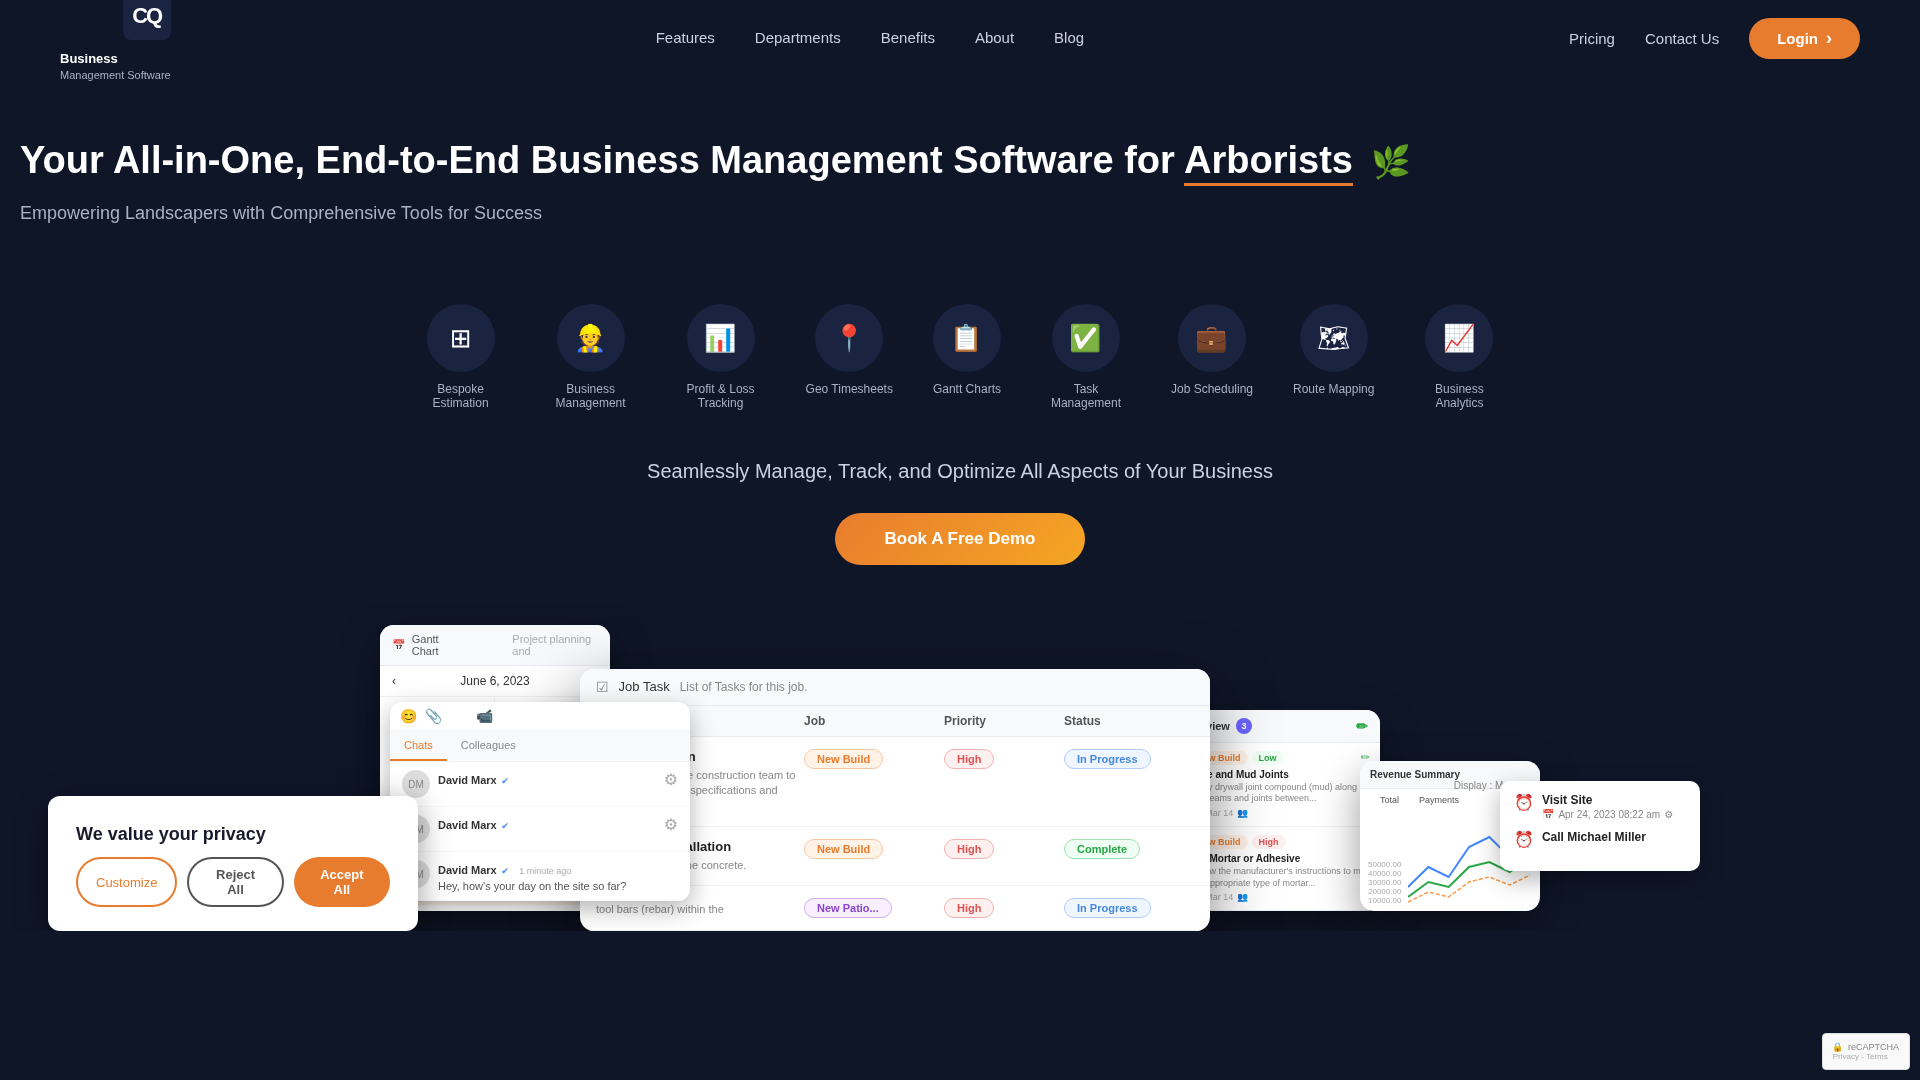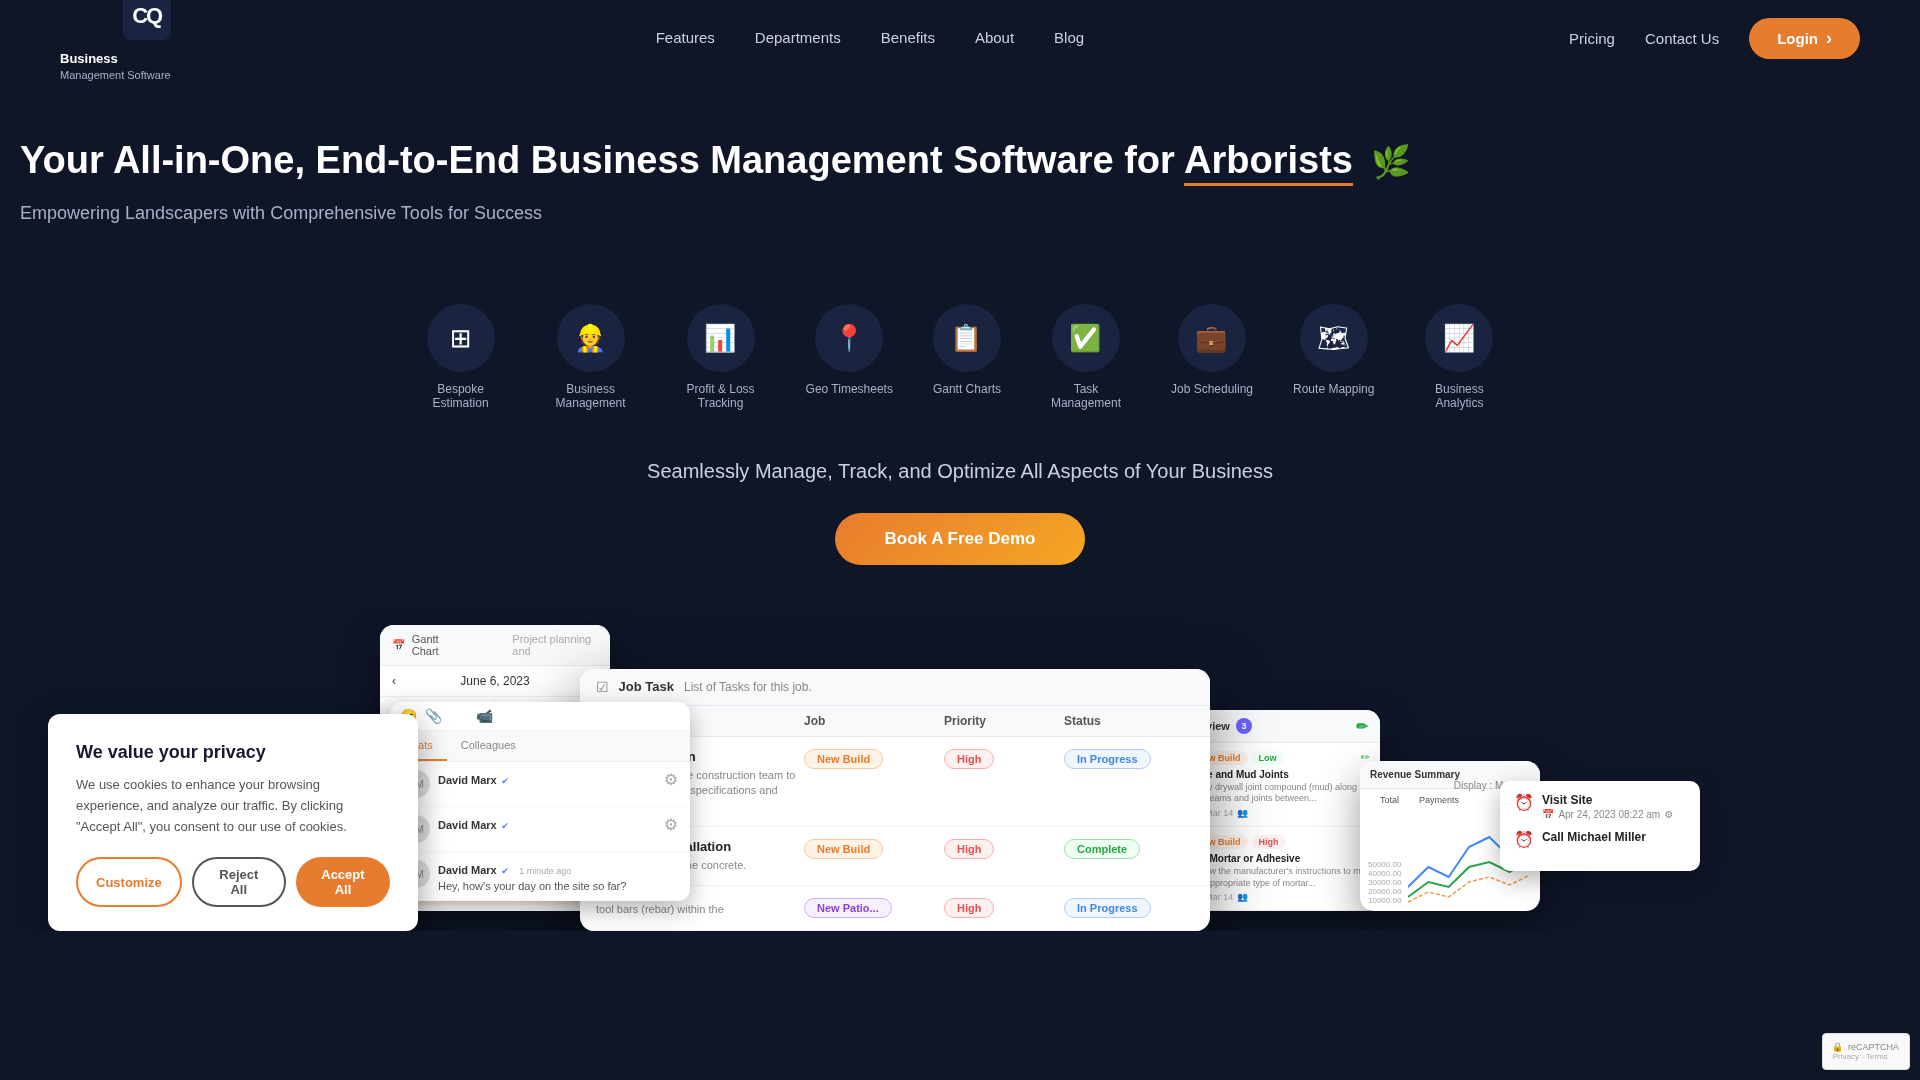--- a/index.html
+++ b/index.html
@@ -216,21 +216,21 @@
       display: flex;
       gap: 10px;
     }
     .btn-customize {
       border: 2px solid #e87c2e;
       background: transparent;
       color: #e87c2e;
       border-radius: 50px;
       padding: 8px 18px;
       font-size: 13px;
-      font-weight: 700;
+      font-weight: 400;
       cursor: pointer;
     }
     .btn-reject {
       border: 2px solid #555;
       background: transparent;
       color: #555;
       border-radius: 50px;
       padding: 8px 18px;
       font-size: 13px;
       font-weight: 600;
@@ -265,21 +265,21 @@
       align-items: center;
       gap: 10px;
       border-bottom: 1px solid #e8eaf0;
     }
     .ss-header-icon {
       color: #888;
       font-size: 14px;
     }
     .ss-header-title {
       font-size: 13px;
-      font-weight: 700;
+      font-weight: 400;
       color: #333;
     }
     .ss-header-sub {
       font-size: 12px;
       color: #888;
     }
     .ss-table-header {
       display: grid;
       grid-template-columns: 1fr 140px 120px 130px;
       padding: 8px 16px;
@@ -924,21 +924,20 @@
           <span style="color:#4488ff; font-size:9px;">✔</span>
           <span class="chat-time">1 minute ago</span>
         </div>
         <div class="chat-text">Hey, how's your day on the site so far?</div>
       </div>
     </div>
   </div>
 
   <div class="cookie-banner">
     <div class="cookie-title">We value your privacy</div>
-    <div class="cookie-text">We use cookies to enhance your browsing experience, and analyze our traffic. By clicking "Accept All", you consent to our use of cookies.</div>
     <div class="cookie-buttons">
       <button class="btn-customize">Customize</button>
       <button class="btn-reject">Reject All</button>
       <button class="btn-accept">Accept All</button>
     </div>
   </div>
 
 </div>
 
 <div class="recaptcha-badge">

